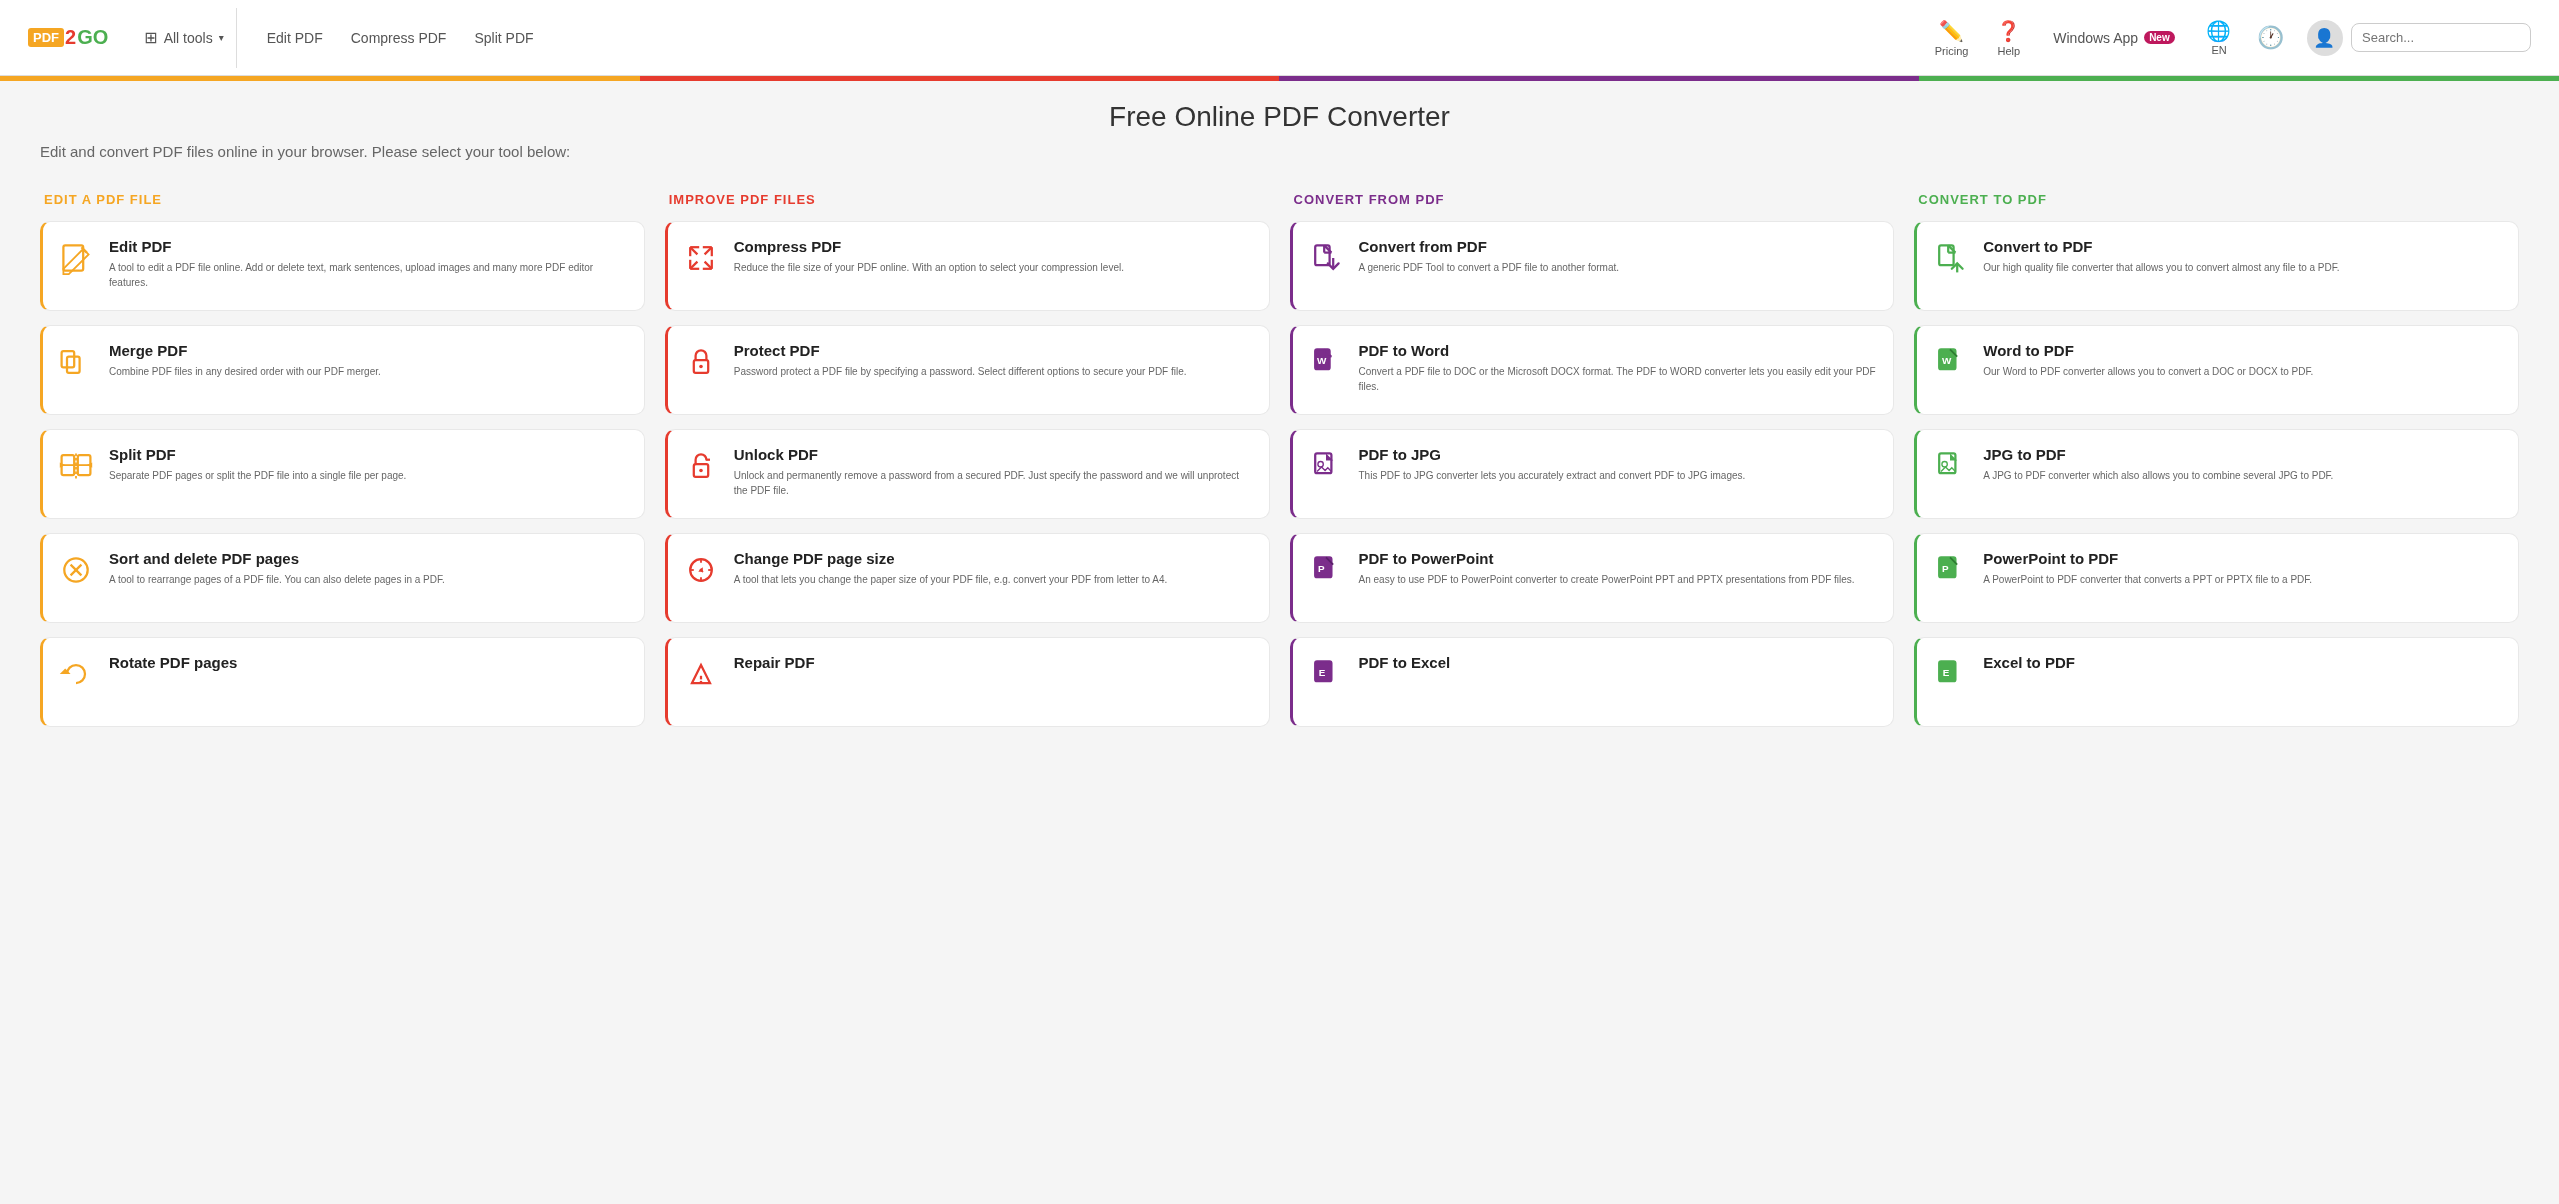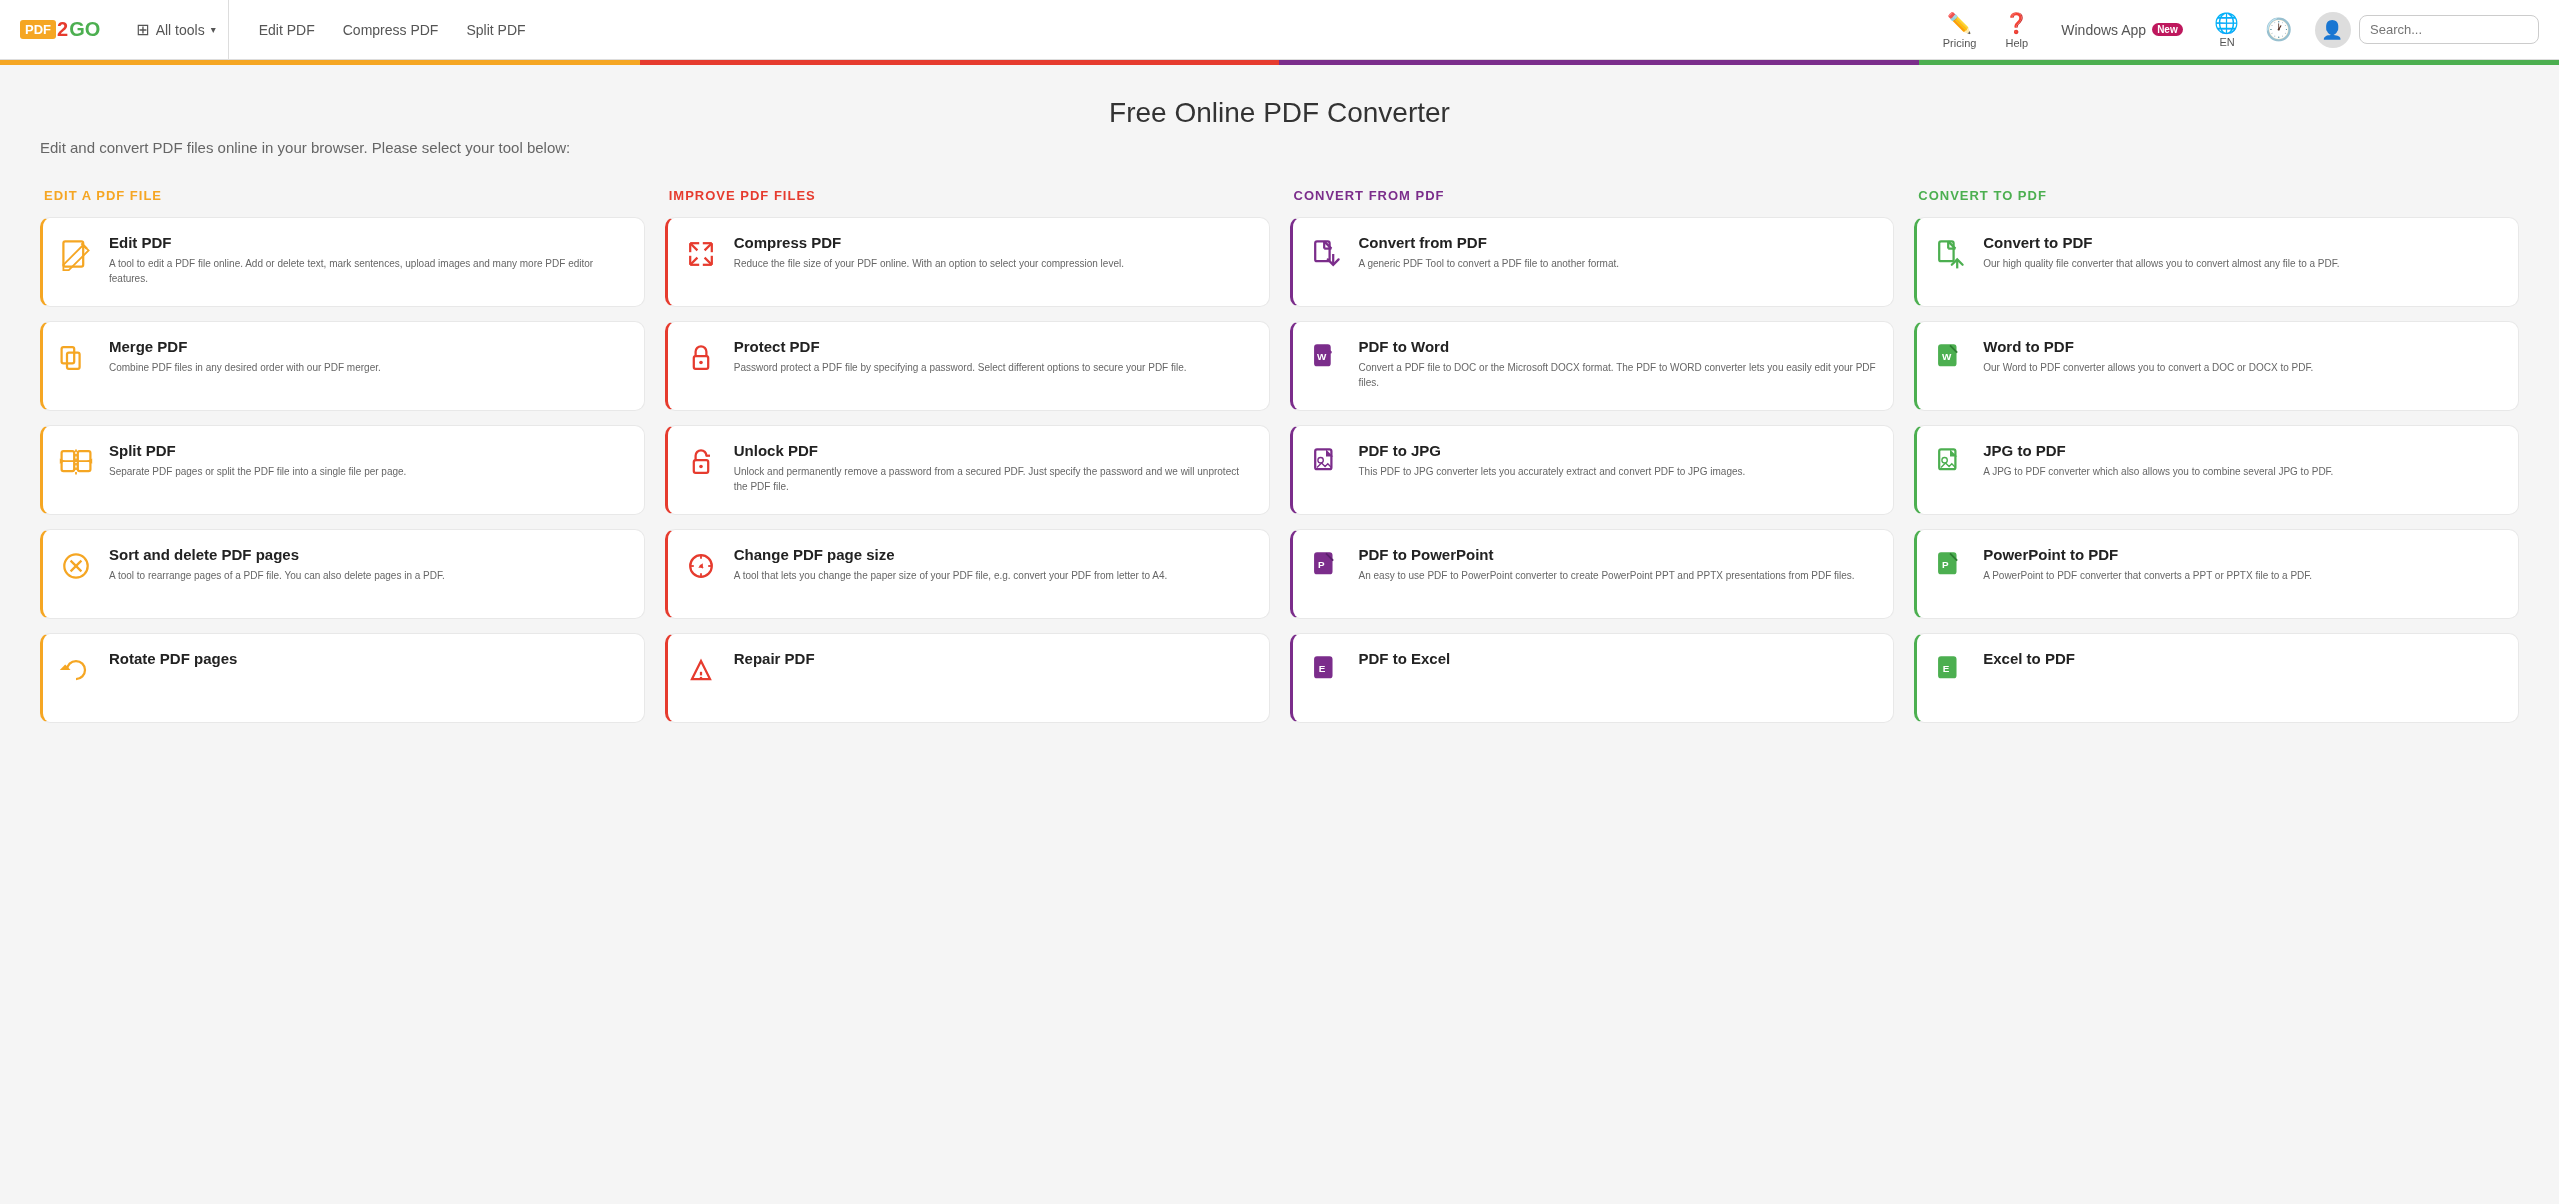--- a/index.html
+++ b/index.html
@@ -1,21 +1,21 @@
 <!DOCTYPE html>
 <html><head>
   <meta charset="utf-8">
   <style>
     * { box-sizing: border-box; margin: 0; padding: 0; }
     body { font-family: Arial, sans-serif; background: #f5f5f5; color: #333; font-size: 14px; }
 
     
     .navbar {
       display: flex; align-items: center; background: #fff;
-      padding: 0 20px; height: 60px; border-bottom: 1px solid #ddd;
+      padding: 0 28px; height: 76px; border-bottom: 1px solid #ddd;
       position: relative; z-index: 10;
     }
     .navbar-logo { display: flex; align-items: center; margin-right: 24px; }
     .nav-alltools {
       display: flex; align-items: center; gap: 6px; cursor: pointer;
       padding: 0 12px; height: 60px; font-size: 14px; color: #555;
       border-right: 1px solid #ddd; margin-right: 16px;
     }
     .nav-link {
       padding: 0 14px; height: 60px; display: flex; align-items: center;
@@ -50,21 +50,21 @@
       font-size: 13px; width: 180px; outline: none;
     }
 
     
     .color-bar {
       height: 5px;
       background: linear-gradient(to right, #f5a623 0%, #f5a623 25%, #e63b2e 25%, #e63b2e 50%, #7b2d8b 50%, #7b2d8b 75%, #4caf50 75%, #4caf50 100%);
     }
 
     
-    .main { padding: 32px 40px; }
+    .main { padding: 20px 40px; }
     .page-title {
       text-align: center; font-size: 28px; font-weight: 400; color: #333; margin-bottom: 10px;
     }
     .page-subtitle {
       text-align: left; font-size: 15px; color: #666; margin-bottom: 32px;
     }
 
     
     .columns { display: grid; grid-template-columns: 1fr 1fr 1fr 1fr; gap: 18px 20px; }
     .col-header {

